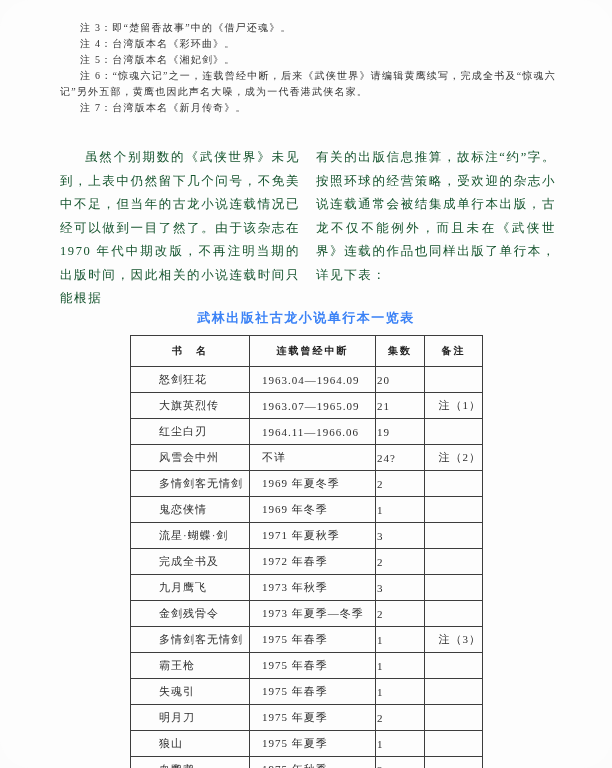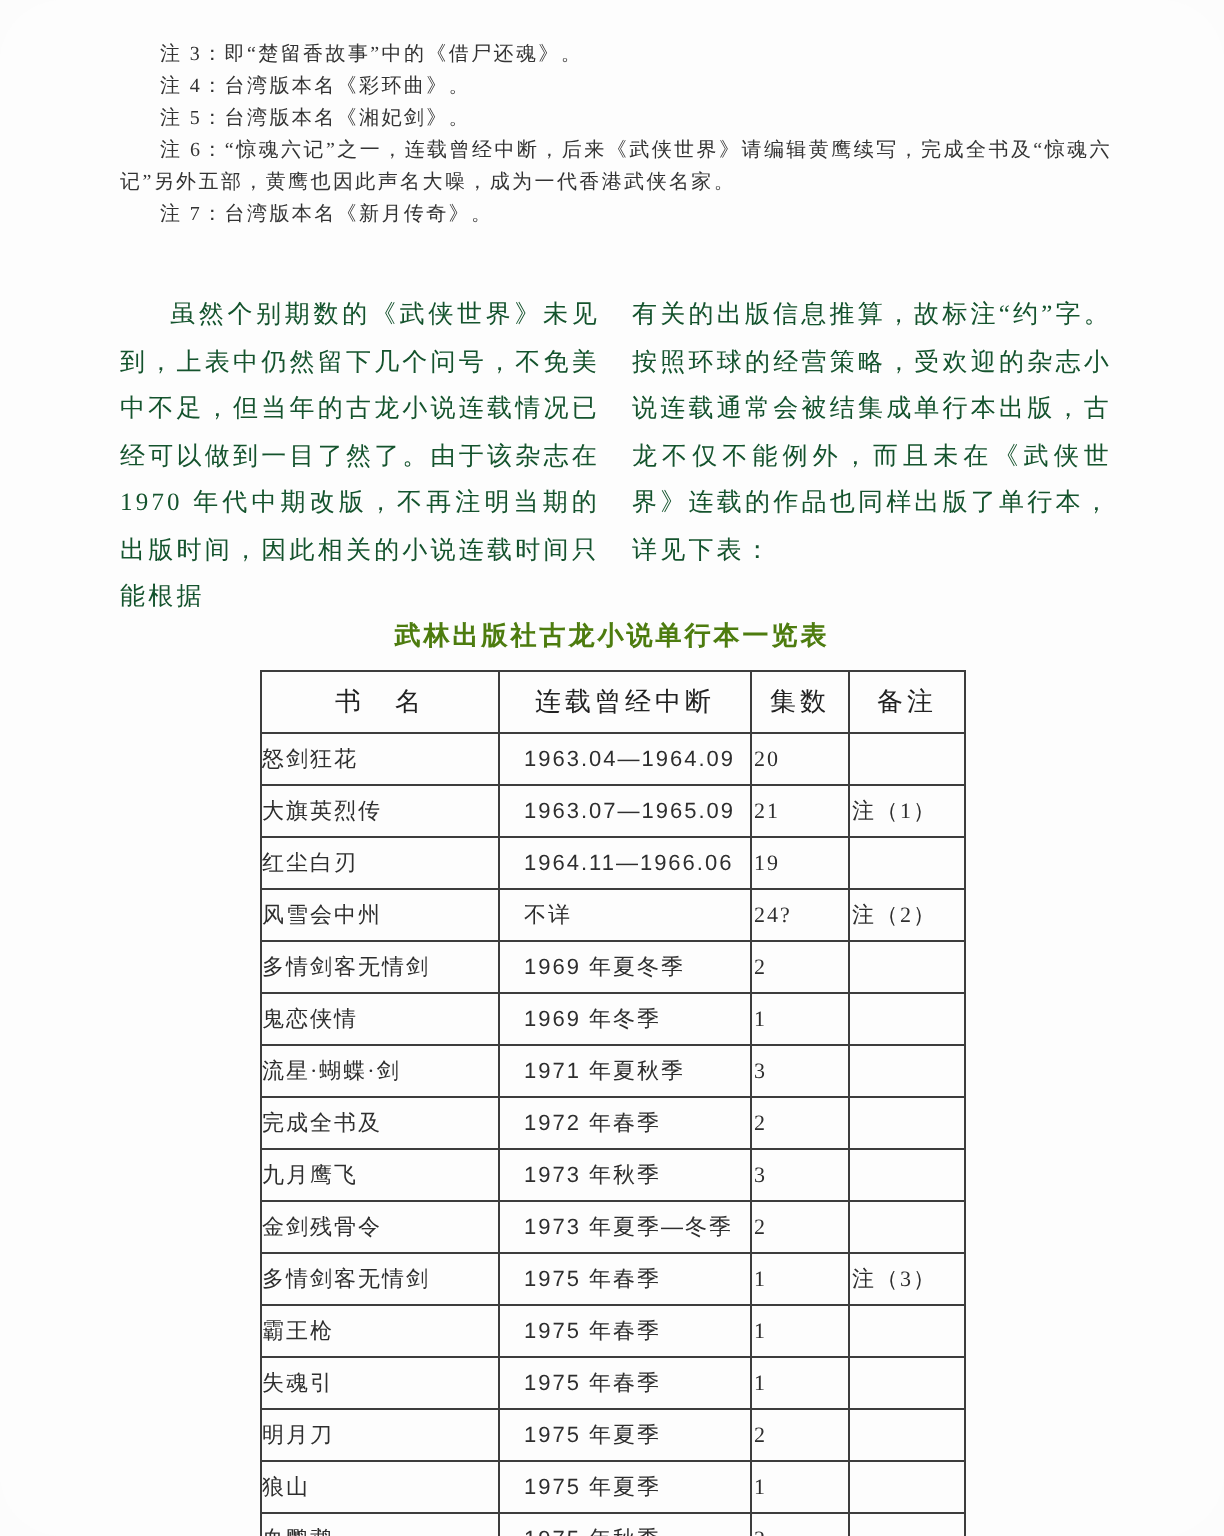--- a/index.html
+++ b/index.html
@@ -51,59 +51,59 @@
     position: absolute;
     top: 308px; left: 0; width: 612px;
   }
   .table-title {
     margin: 0;
     text-align: center;
     font-size: 13px;
     font-weight: bold;
     letter-spacing: 1.5px;
     line-height: 20px;
-    color: #4d7c0f;
+    color: #3b82f6;
   }
   table.booklist {
     border-collapse: collapse;
     margin: 7px 0 0 130px;
     width: 352px;
     table-layout: fixed;
   }
   table.booklist th, table.booklist td {
     border: 1px solid #3d3d3d;
     overflow: hidden;
     white-space: nowrap;
   }
   table.booklist th {
     height: 28px;
-    font-size: 13px;
-    font-weight: normal;
+    font-size: 10px;
+    font-weight: bold;
     letter-spacing: 2px;
     text-align: center;
     color: #222;
   }
   table.booklist td {
     height: 23px;
     font-size: 11px;
     letter-spacing: 1px;
     color: #2e2e2e;
   }
   col.c-title  { width: 119px; }
   col.c-date   { width: 126px; }
   col.c-count  { width: 49px; }
   col.c-remark { width: 58px; }
-  td:nth-child(1) { padding-left: 0; text-align: left; }
+  td:nth-child(1) { padding-left: 28px; text-align: left; }
   td:nth-child(2) {
     padding-left: 12px; text-align: left;
-    font-family: Liberation Sans, sans-serif;
+    font-family: Liberation Serif, serif;
     font-size: 11.5px;
   }
   td:nth-child(3) { text-align: left; }
-  td:nth-child(4) { text-align: left; font-size: 10.5px; }
+  td:nth-child(4) { text-align: right; font-size: 10.5px; }
 </style>
 </head>
 <body>
 
 <div class="page">
 
   <div class="footnotes">
       <p class="footnote">注 3：即“楚留香故事”中的《借尸还魂》。</p>
       <p class="footnote">注 4：台湾版本名《彩环曲》。</p>
       <p class="footnote">注 5：台湾版本名《湘妃剑》。</p>

